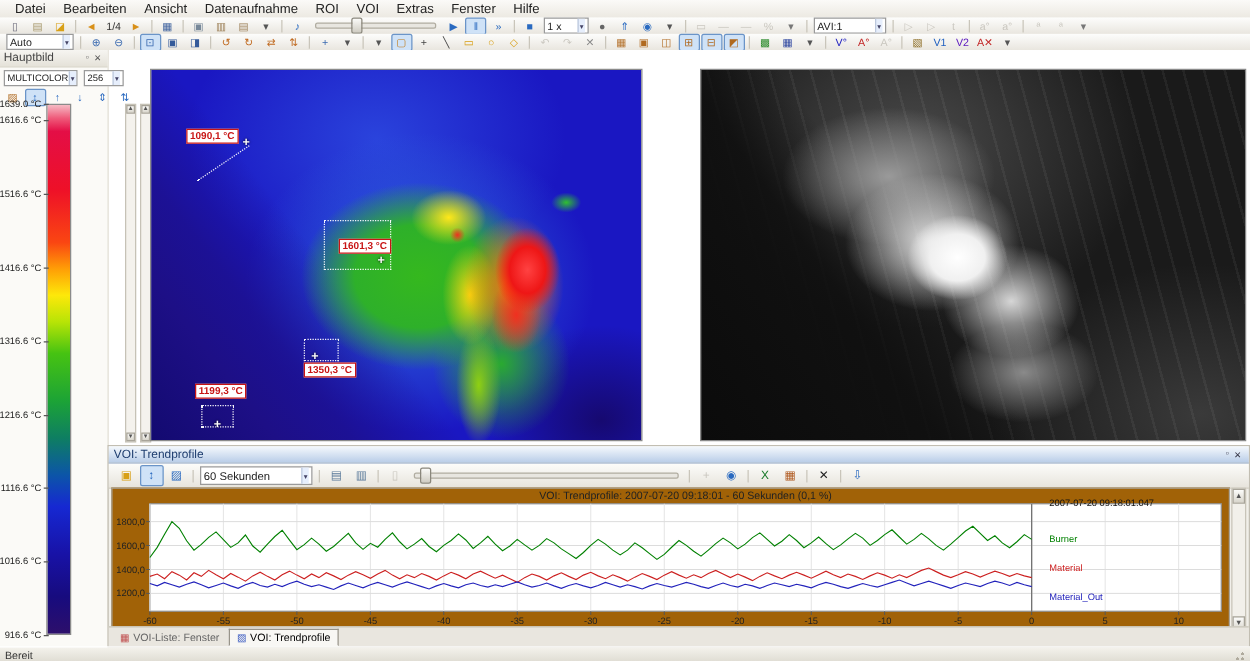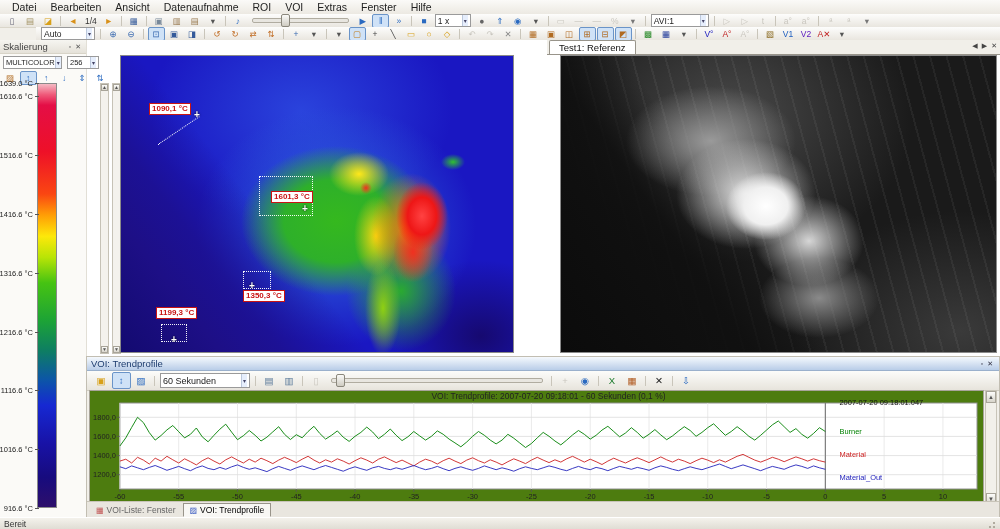--- a/index.html
+++ b/index.html
@@ -4,21 +4,21 @@
 <style>
   html,body{margin:0;padding:0;width:1000px;height:529px;overflow:hidden;
     font-family:"Liberation Sans",sans-serif;background:#f1efe9;position:relative;font-size:11px;}
   
   #menubar{position:absolute;top:0;left:0;right:0;height:14px;display:flex;align-items:center;
     background:linear-gradient(#fbfaf8,#ece9e2);padding-left:5px;}
   .menu-item{padding:13px 7px;font-size:10.5px;color:#222;line-height:14px;}
   .tbrow{position:absolute;left:0;right:0;display:flex;align-items:center;
     background:linear-gradient(#fdfdfc,#e9e6df);border-bottom:1px solid #dad6ca;padding-left:3px;}
   #toolbar1{top:14px;height:13px;}
-  #toolbar2{top:27px;height:13px;margin-left:36px;}
+  #toolbar2{top:27px;height:13px;}
   .tb-icon{width:15px;height:12px;display:inline-flex;align-items:center;justify-content:center;
     font-size:8.5px;line-height:12px;border:1px solid transparent;border-radius:2px;margin:0 0.5px;flex:none;}
   .tb-icon.active{background:#cfe2f7;border-color:#6a94c8;}
   .tb-icon.disabled{opacity:.55;}
   .tb-sep{width:1px;height:10px;background:#c9c5ba;margin:0 3px;flex:none;}
   .tb-label{font-size:8.5px;color:#333;padding:0 3px;flex:none;}
   .tb-combo{display:inline-flex;align-items:center;height:11px;border:1px solid #9a9a9a;background:#fff;
     font-size:8.5px;padding:0 2px;margin:0 2px;color:#222;flex:none;}
   .tb-combo .cb-a{margin-left:auto;font-size:6px;color:#446;background:#e6eefc;border-left:1px solid #bcc8dc;
     padding:0 1px;height:100%;display:flex;align-items:center;}
@@ -95,21 +95,21 @@
   
   #voi-panel{position:absolute;left:86px;top:356px;right:0;bottom:11px;background:#f1efe9;border:1px solid #c2beb2;box-sizing:border-box;}
   #voi-title{height:13px;display:flex;align-items:center;padding:0 4px;font-size:9.5px;color:#1d3c6e;
     background:linear-gradient(#f5f9fd,#b9cde8);border-bottom:1px solid #9ab0cc;}
   #voi-title .ph-btn{margin-left:auto;font-size:7px;color:#334;padding:0 2px;}
   #voi-title .ph-btn + .ph-btn{margin-left:0;}
   #voi-toolbar{height:19px;display:flex;align-items:center;background:linear-gradient(#fcfcfa,#e7e4dc);
     border-bottom:1px solid #d0ccc0;padding:0 4px;}
   #voi-toolbar .tb-icon{width:17px;height:15px;font-size:9.5px;}
   #voi-toolbar .tb-combo{height:13px;font-size:9px;}
-  #chart-wrap{position:absolute;left:2px;top:33px;right:15px;height:114px;background:#4d7c0f;border:1px solid #a8a49a;box-sizing:content-box;}
+  #chart-wrap{position:absolute;left:2px;top:33px;right:15px;height:114px;background:#a16207;border:1px solid #a8a49a;box-sizing:content-box;}
   #trend-svg{position:absolute;inset:0;width:100%;height:100%;}
   #chart-scroll{position:absolute;right:2px;top:33px;width:12px;height:116px;background:#f2f0ea;
     border:1px solid #c8c4b8;box-sizing:border-box;font-size:6px;color:#555;text-align:center;}
   #chart-scroll .sc-btn{height:10px;line-height:10px;background:linear-gradient(#fcfcfa,#d8d5cb);border:1px solid #a8a499;margin:0;}
   #chart-scroll .sc-btn.bottom{position:absolute;bottom:0;left:0;right:0;}
   #voi-tabs{position:absolute;left:0;right:0;bottom:0;height:15px;background:#e9e6df;border-top:1px solid #c8c4b8;
     display:flex;align-items:flex-start;padding-left:2px;}
   .btab{height:12px;margin-top:1px;padding:0 6px;font-size:8.5px;display:inline-flex;align-items:center;gap:3px;
     color:#666;border:1px solid transparent;}
   .btab .bt-ic{font-size:8px;}
@@ -388,21 +388,21 @@
     </span>
     <span class="tb-icon">
       <span style="color: rgb(85, 85, 85);">▾</span>
     </span>
   </div>
 
 <div id="content-bg"></div>
 
 <div id="scale-panel">
   <div class="panel-head">
-    <span>Skalierung</span>
+    <span>Hauptbild</span>
     <span class="ph-btn">▫</span>
     <span class="ph-btn">✕</span>
   </div>
   <div id="scale-combos">
     <span class="tb-combo" style="width:53px">
       <span class="cb-t" style="font-size:7.5px">MULTICOLOR</span>
       <span class="cb-a">▾</span>
     </span>
     <span class="tb-combo" style="width:26px">
       <span class="cb-t" style="font-size:7.5px">256</span>
@@ -496,28 +496,20 @@
     <span class="anno-cross" style="left:128px;top:226px">+</span>
     <span class="anno-label" style="left:122px;top:234px">1350,3 °C</span>
 
     <span class="anno-label" style="left:35px;top:251px">1199,3 °C</span>
     <div class="anno-rect" style="left:40px;top:268px;width:24px;height:16px"></div>
     <span class="anno-cross" style="left:50px;top:280px">+</span>
   </div>
 </div>
 
 <div id="ref-panel" class="img-panel">
-  <div class="tabstrip">
-    <span class="tab">Test1: Referenz</span>
-    <span class="win-nav">
-      <span>◀</span>
-      <span>▶</span>
-      <span>✕</span>
-    </span>
-  </div>
   <div id="grayscale" class="image-box"></div>
 </div>
 
 <div id="voi-panel">
   <div id="voi-title">
     <span>VOI: Trendprofile</span>
     <span class="ph-btn">▫</span>
     <span class="ph-btn">✕</span>
   </div>
   <div id="voi-toolbar">

